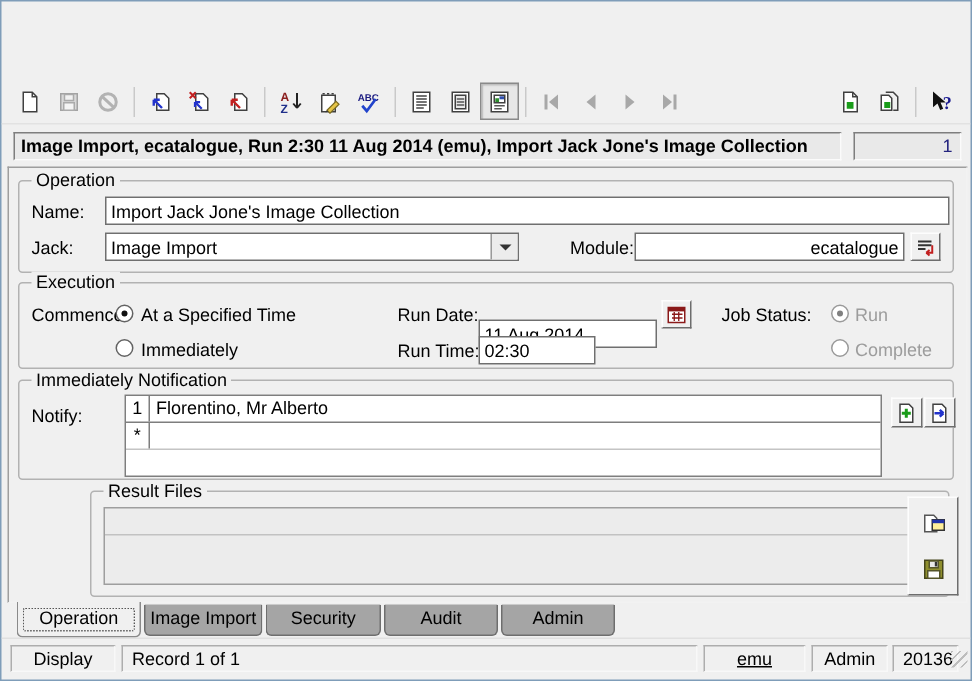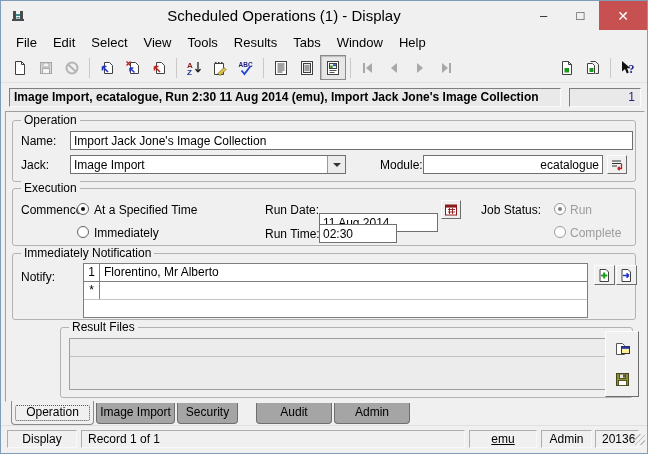--- a/index.html
+++ b/index.html
@@ -80,49 +80,21 @@
        border-color:#adadad #f8f8f8 #f8f8f8 #adadad;line-height:16px;padding:0 6px;white-space:nowrap;}
   .grip{position:absolute;right:2px;top:8px;width:11px;height:11px;
        background:repeating-linear-gradient(135deg,#bdbdbd 0 1px,transparent 1px 4px);}
   svg{display:block;}
 </style>
 </head>
 <body>
 
 <div class="window">
 
-  <div class="titlebar">
-    <span class="app-icon">
-      <svg width="16" height="16" viewBox="0 0 16 16">
-        <rect x="3" y="3" width="3" height="10" fill="#4a4a4a"></rect>
-        <rect x="10" y="3" width="3" height="10" fill="#4a4a4a"></rect>
-        <rect x="2" y="11" width="12" height="2" fill="#4a4a4a"></rect>
-        <rect x="6" y="6" width="4" height="2" fill="#3d8f8f"></rect>
-        <rect x="6.5" y="9" width="3" height="1.5" fill="#3d8f8f"></rect>
-      </svg>
-    </span>
-    <div class="title">Scheduled Operations (1) - Display</div>
-    <div class="win-controls">
-      <div class="win-btn">–</div>
-      <div class="win-btn">□</div>
-      <div class="win-btn win-close">✕</div>
-    </div>
-  </div>
-
-  <div class="menubar">
-    <span class="menu-item">File</span>
-    <span class="menu-item">Edit</span>
-    <span class="menu-item">Select</span>
-    <span class="menu-item">View</span>
-    <span class="menu-item">Tools</span>
-    <span class="menu-item">Results</span>
-    <span class="menu-item">Tabs</span>
-    <span class="menu-item">Window</span>
-    <span class="menu-item">Help</span>
-  </div>
+
 
   <div class="toolbar">
     <div class="tbtn">
       <span>
           <svg width="16" height="16" viewBox="0 0 16 16">
             <path d="M3.5 1.5h6l3 3v10h-9z" fill="#fff" stroke="#404040"></path>
             <path d="M9.5 1.5v3h3" fill="none" stroke="#404040"></path>
           </svg>
         </span>
     </div>
@@ -396,21 +368,21 @@
               <rect x="9.2" y="3.6" width="1.6" height="3" fill="#333"></rect>
               <rect x="4.5" y="9.5" width="8" height="5" fill="#fff" stroke="#55552a"></rect>
             </svg>
           </span>
       </div>
     </div>
   </div>
 
   <div class="tab active" style="left:10px;width:83px;">Operation</div>
   <div class="tab" style="left:95px;width:79px;">Image Import</div>
-  <div class="tab" style="left:176px;width:61px;">Security</div>
+  <div class="tab" style="left:176px;width:77px;">Security</div>
   <div class="tab" style="left:255px;width:76px;">Audit</div>
   <div class="tab" style="left:333px;width:76px;">Admin</div>
 
   <div class="statusbar">
     <span class="seg" style="left:6px;width:70px;text-align:center;">Display</span>
     <span class="seg" style="left:80px;width:384px;">Record 1 of 1</span>
     <span class="seg" style="left:468px;width:68px;text-align:center;text-decoration:underline;">emu</span>
     <span class="seg" style="left:540px;width:51px;text-align:center;">Admin</span>
     <span class="seg" style="left:594px;width:44px;text-align:right;">20136</span>
     <span class="grip"></span>

